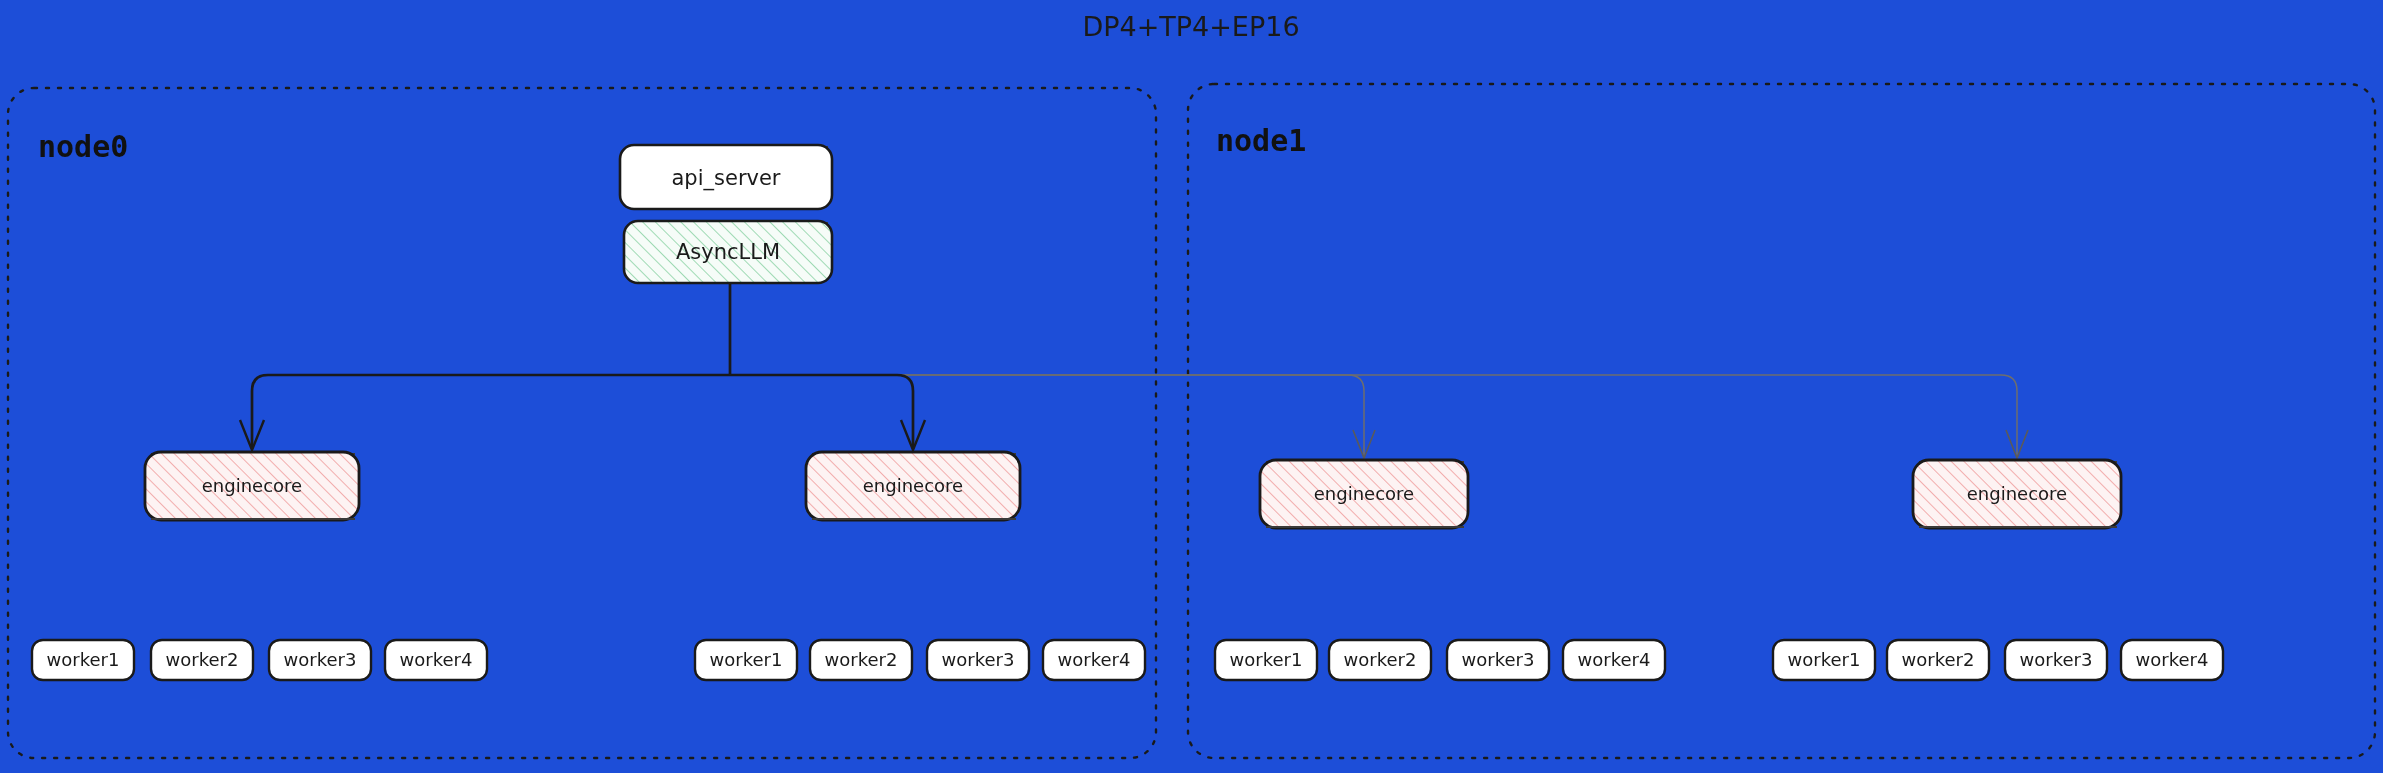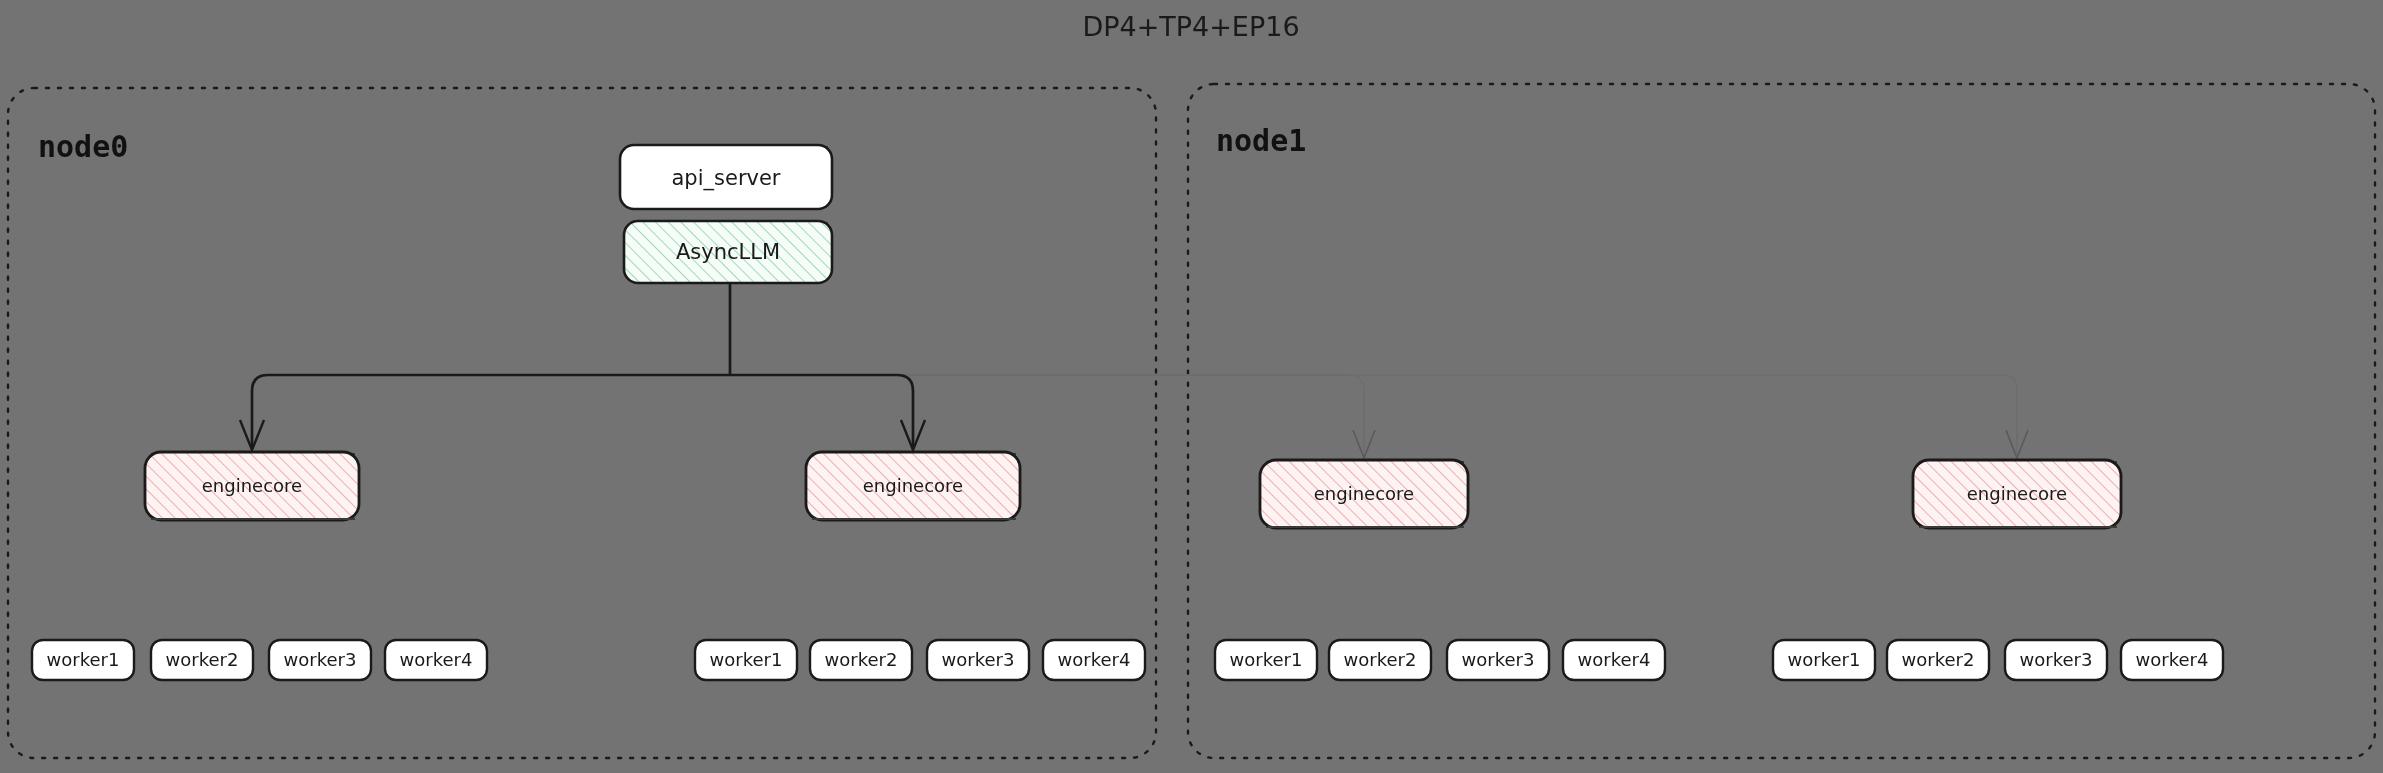--- a/index.html
+++ b/index.html
@@ -10,21 +10,21 @@
   body {
     width: 2383px;
     height: 773px;
     font-family: "DejaVu Sans", sans-serif;
     overflow: hidden;
   }
   #diagram-root {
     position: relative;
     width: 2383px;
     height: 773px;
-    background: #737373;
+    background: #1d4ed8;
   }
   svg.layer {
     position: absolute;
     top: 0;
     left: 0;
     width: 2383px;
     height: 773px;
   }
   .title-text {
     font-family: "DejaVu Sans", sans-serif;

